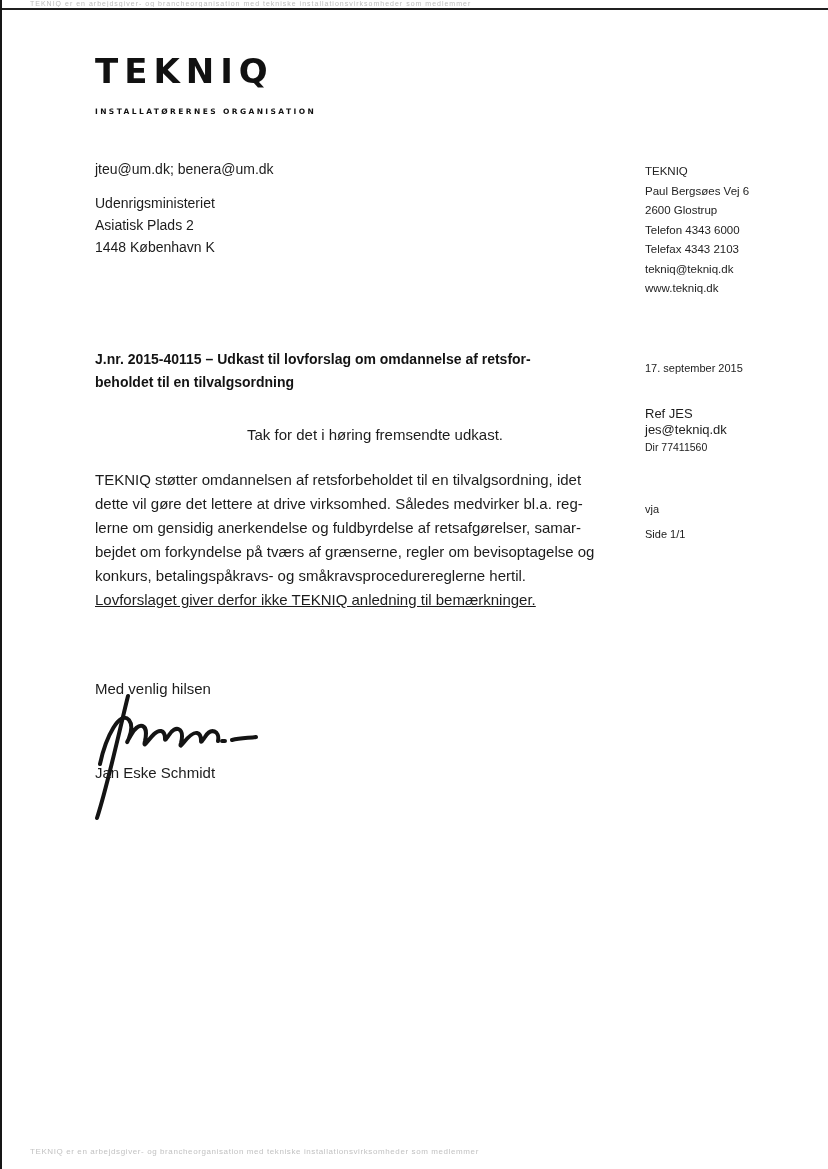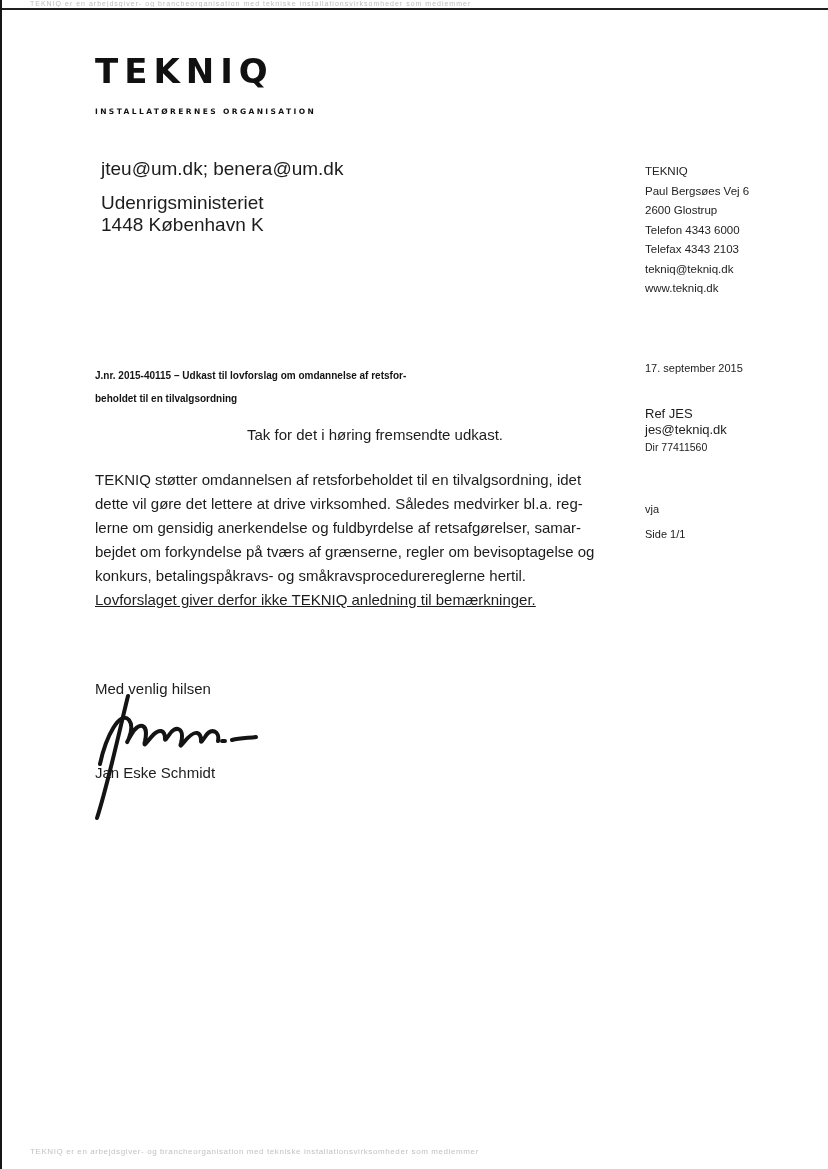--- a/index.html
+++ b/index.html
@@ -29,34 +29,34 @@
     font-family:"DejaVu Sans", sans-serif;
     font-size:34px; font-weight:bold; color:#111;
     letter-spacing:6px; line-height:38px;
   }
   .logo-sub {
     font-family:"DejaVu Sans", sans-serif;
     font-size:7.5px; font-weight:bold; color:#111;
     letter-spacing:2.4px; margin-top:17px;
   }
   
-  .recipient { position:absolute; left:101px; top:158px; font-size:19px; line-height:22px; }
+  .recipient { position:absolute; left:95px; top:158px; font-size:14px; line-height:22px; }
   .recipient-emails { margin-bottom:12px; }
   
   .sender { position:absolute; left:645px; top:162px; font-size:11.5px; line-height:19.5px; color:#232323; }
   
   .meta-date { position:absolute; left:645px; top:362px; font-size:11px; }
   .meta-ref { position:absolute; left:645px; top:406px; font-size:13px; line-height:16px; }
   .meta-dir { position:absolute; left:645px; top:441px; font-size:10.5px; }
   .meta-initials { position:absolute; left:645px; top:503px; font-size:11px; }
   .meta-page { position:absolute; left:645px; top:528px; font-size:11px; }
   
   .subject {
-    position:absolute; left:95px; top:364px; width:560px;
-    font-size:10px; font-weight:bold; line-height:23px; color:#131313;
+    position:absolute; left:95px; top:348px; width:560px;
+    font-size:14px; font-weight:bold; line-height:23px; color:#131313;
   }
   .para { position:absolute; left:95px; width:560px; font-size:15px; line-height:24px; }
   .para-intro { top:423px;text-align:center; }
   .para-body { top:468px; }
   .para-outro { top:588px;text-decoration:underline; }
   .closing { position:absolute; left:95px; top:680px; font-size:15px; }
   .signature { position:absolute; left:86px; top:690px; width:180px; height:132px; }
   .signer { position:absolute; left:95px; top:764px; font-size:15px; }
 </style>
 </head>
@@ -69,20 +69,21 @@
   <div class="scan-left-line"></div>
 
   <div class="logo">
     <div class="logo-text">TEKNIQ</div>
     <div class="logo-sub">INSTALLATØRERNES ORGANISATION</div>
   </div>
 
   <div class="recipient">
     <div class="recipient-emails">jteu@um.dk; benera@um.dk</div>
     <div>Udenrigsministeriet</div>
+    <div>Asiatisk Plads 2</div>
     <div>1448 København K</div>
   </div>
 
   <div class="sender">
     <div>TEKNIQ</div>
     <div>Paul Bergsøes Vej 6</div>
     <div>2600  Glostrup</div>
     <div>Telefon 4343 6000</div>
     <div>Telefax 4343 2103</div>
     <div>tekniq@tekniq.dk</div>

